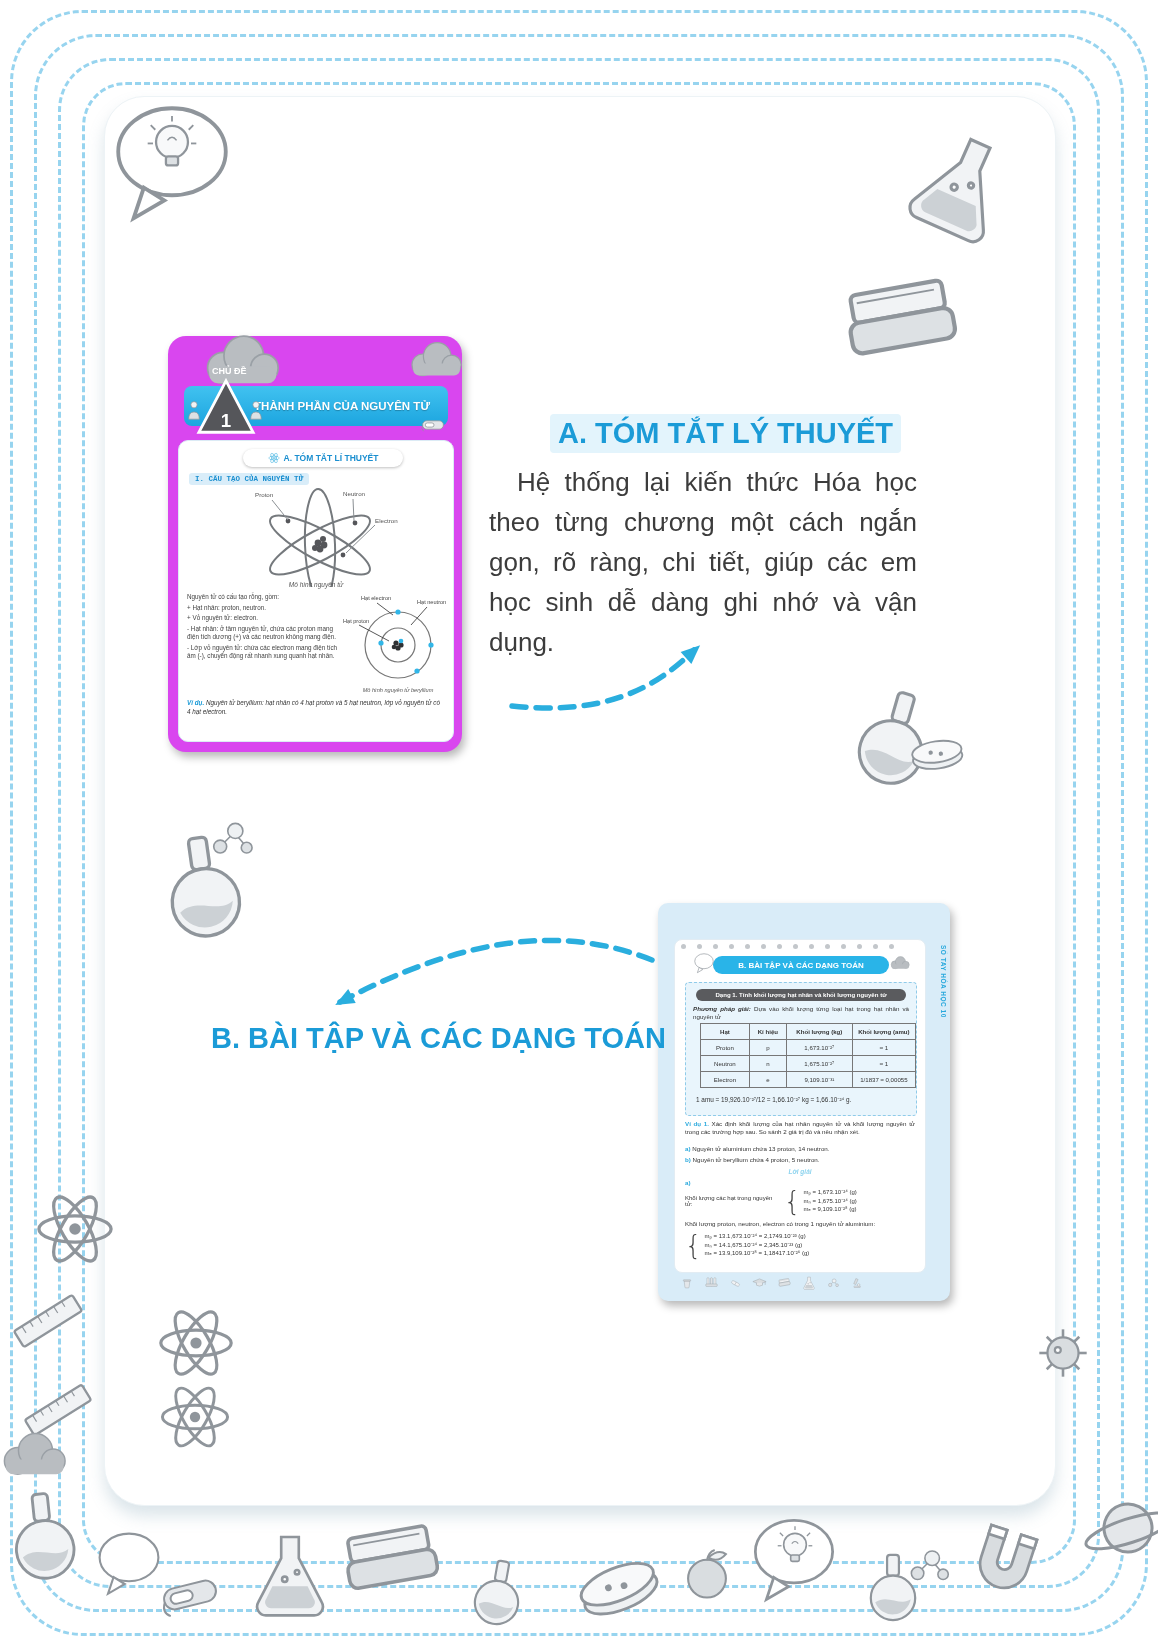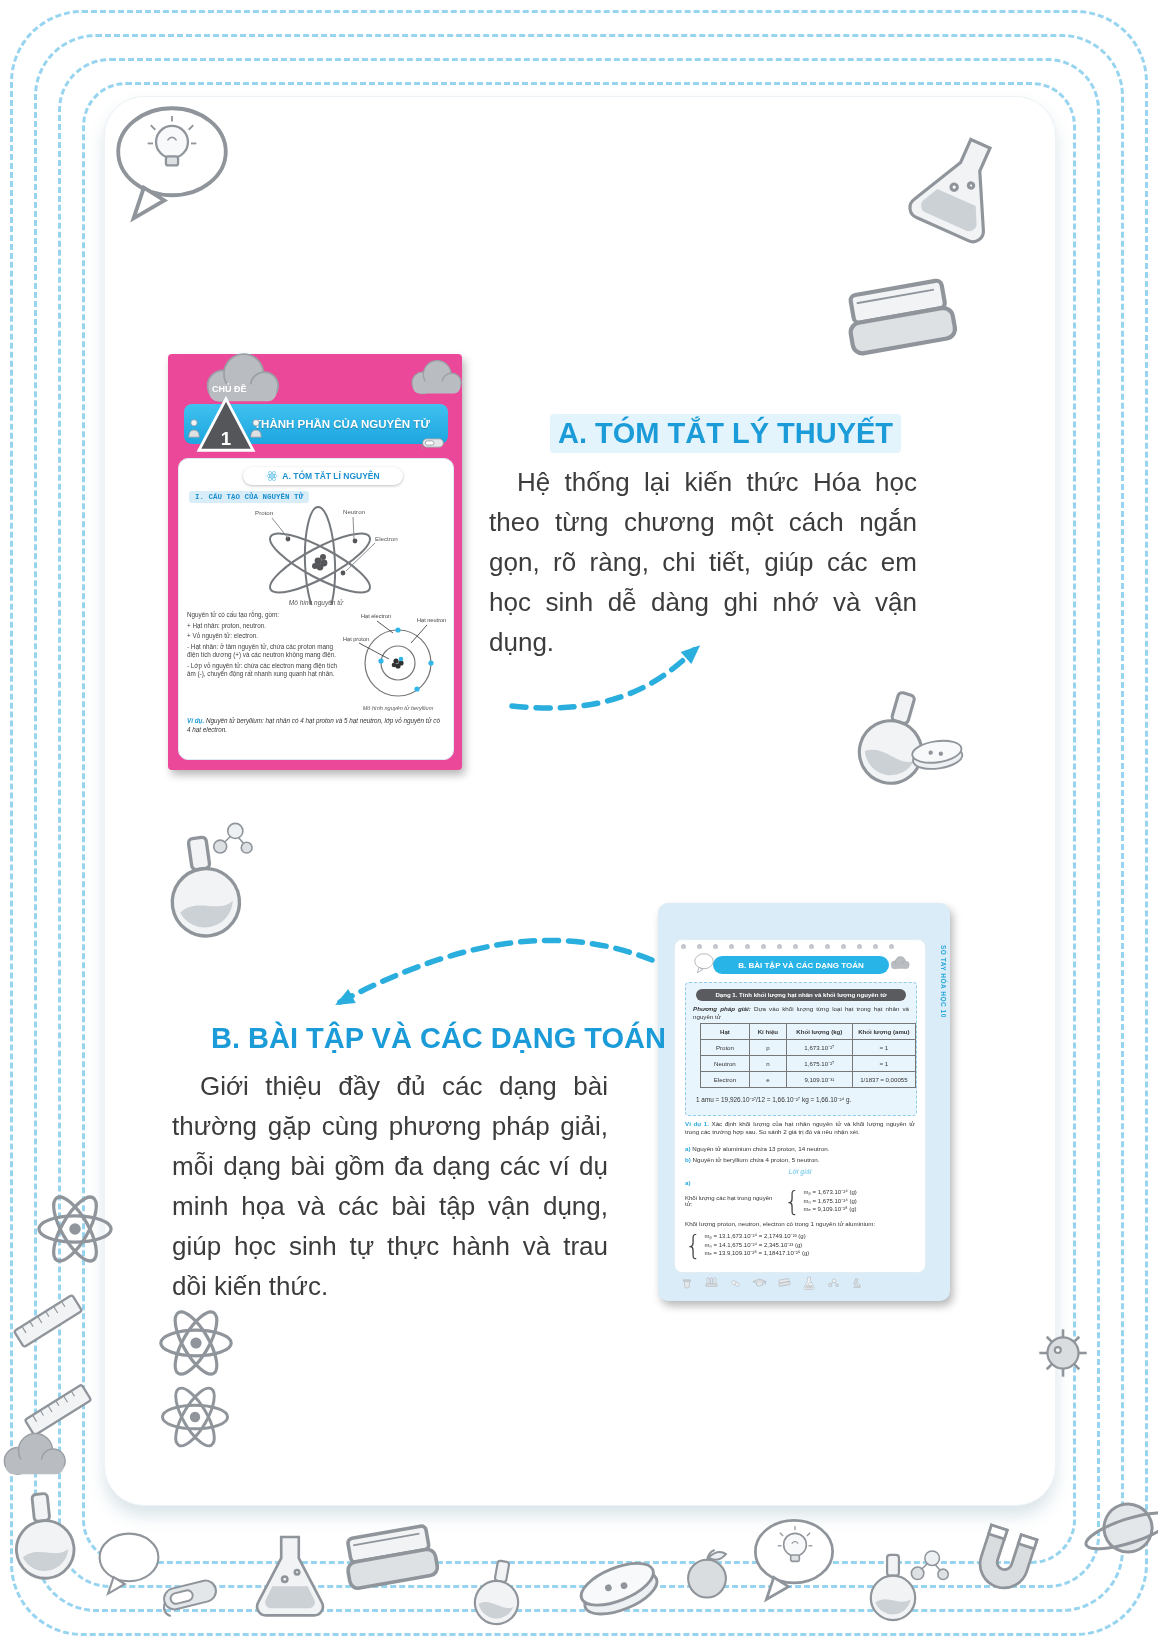--- a/index.html
+++ b/index.html
@@ -14,21 +14,21 @@
   .banner span{color:#fff;font-weight:bold;font-size:43px;letter-spacing:1px;transform:scaleY(1.05);}
   .deco{position:absolute;color:#8f959b;z-index:3;}
   
   .sec-head{position:absolute;font-weight:bold;font-size:29px;color:#1b9bd7;z-index:4;}
   .sec-head.hl{background:#e3f4fc;padding:3px 8px;border-radius:4px;margin-left:28px;}
   .sec-body{position:absolute;font-size:26px;line-height:40px;text-align:justify;
             text-indent:28px;color:#3c3c3c;z-index:4;}
   .arrows{position:absolute;left:0;top:0;z-index:5;pointer-events:none;}
   
   .pv{position:absolute;z-index:4;}
-  .pvA{left:168px;top:354px;width:294px;height:416px;background:#ec4899;border-radius:4px;
+  .pvA{left:168px;top:336px;width:294px;height:416px;background:#d946ef;border-radius:18px;
        box-shadow:3px 5px 9px rgba(0,0,0,.28);}
   .pvA .cloud-label{position:absolute;left:44px;top:30px;color:#fff;font-weight:bold;font-size:9px;z-index:3;}
   .pvA .chap-banner{position:absolute;left:16px;top:50px;width:264px;height:40px;border-radius:8px;
        background:linear-gradient(#41c2f0,#1ca5df);display:flex;align-items:center;justify-content:center;
        padding-left:52px;box-sizing:border-box;z-index:2;}
   .pvA .chap-banner span{color:#fff;font-weight:bold;font-size:11.5px;text-shadow:0 1px 1px rgba(0,0,0,.25);}
   .pvA .tri{position:absolute;left:28px;top:42px;z-index:3;}
   .pvA .panel{position:absolute;left:10px;top:104px;width:274px;height:300px;background:#fff;
        border:1px solid #dcebf5;border-radius:10px;z-index:2;}
   .pvA .pill{position:absolute;left:64px;top:8px;width:160px;height:18px;background:#fff;border-radius:9px;
@@ -259,21 +259,21 @@
     </svg>
     <svg class="deco" style="left:246px;top:76px" width="38" height="26" viewBox="0 0 100 100">
         <use href="#sym-goggles"></use>
       </svg>
 
     <div class="panel">
       <div class="pill">
         <svg width="12" height="12" viewBox="0 0 100 100" style="color:#2aa9dd">
             <use href="#sym-atom"></use>
           </svg>
-        <span>A. TÓM TẮT LÍ NGUYÊN</span>
+        <span>A. TÓM TẮT LÍ THUYẾT</span>
       </div>
       <div class="sub">I. CẤU TẠO CỦA NGUYÊN TỬ</div>
 
       <svg style="position:absolute;left:46px;top:46px" width="190" height="100" viewBox="0 0 190 100">
         <g fill="none" stroke="#75797d" stroke-width="2">
           <ellipse cx="95" cy="58" rx="56" ry="15" transform="rotate(-28 95 58)"></ellipse>
           <ellipse cx="95" cy="58" rx="56" ry="15" transform="rotate(28 95 58)"></ellipse>
           <ellipse cx="95" cy="58" rx="56" ry="15" transform="rotate(88 95 58)"></ellipse>
         </g>
         <g fill="#55565a">
@@ -495,21 +495,20 @@
       <svg width="14" height="14" viewBox="0 0 100 100" style="color:#9aa0a6">
           <use href="#sym-molecule"></use>
         </svg>
       <svg width="14" height="14" viewBox="0 0 100 100" style="color:#9aa0a6">
           <use href="#sym-scope"></use>
         </svg>
     </div>
   </div>
 
   <div class="sec-head" style="left:211px;top:1022px">B. BÀI TẬP VÀ CÁC DẠNG TOÁN</div>
-  <div class="sec-body" style="left:172px;top:1066px;width:436px">Giới thiệu đầy đủ các dạng bài thường gặp cùng phương pháp giải, mỗi dạng bài gồm đa dạng các ví dụ minh họa và các bài tập vận dụng, giúp học sinh tự thực hành và trau dồi kiến thức.</div>
 
   <svg class="deco" style="left:2px;top:1372px" width="112" height="76" viewBox="0 0 100 100">
       <use href="#sym-ruler"></use>
     </svg>
   <svg class="deco" style="left:158px;top:1380px" width="74" height="74" viewBox="0 0 100 100">
       <use href="#sym-atom"></use>
     </svg>
   <svg class="deco" style="left:-14px;top:1418px" width="96" height="74" viewBox="0 0 100 100">
       <use href="#sym-cloud"></use>
     </svg>

